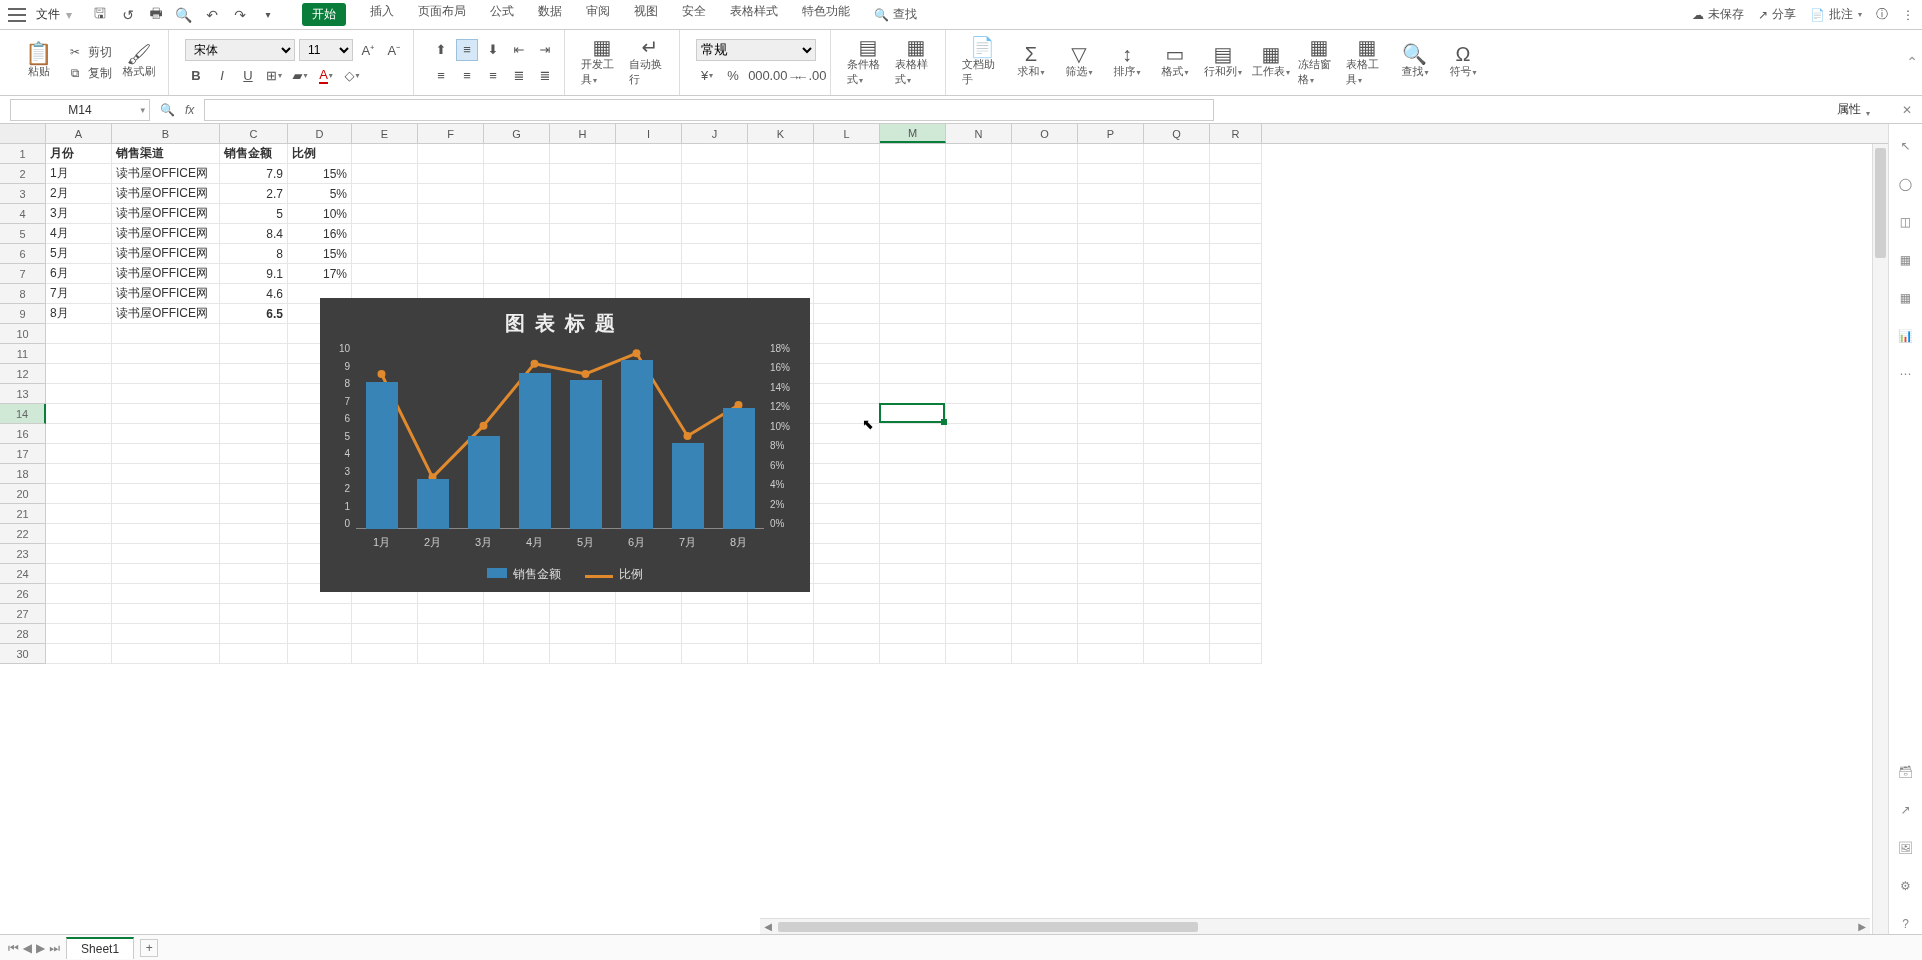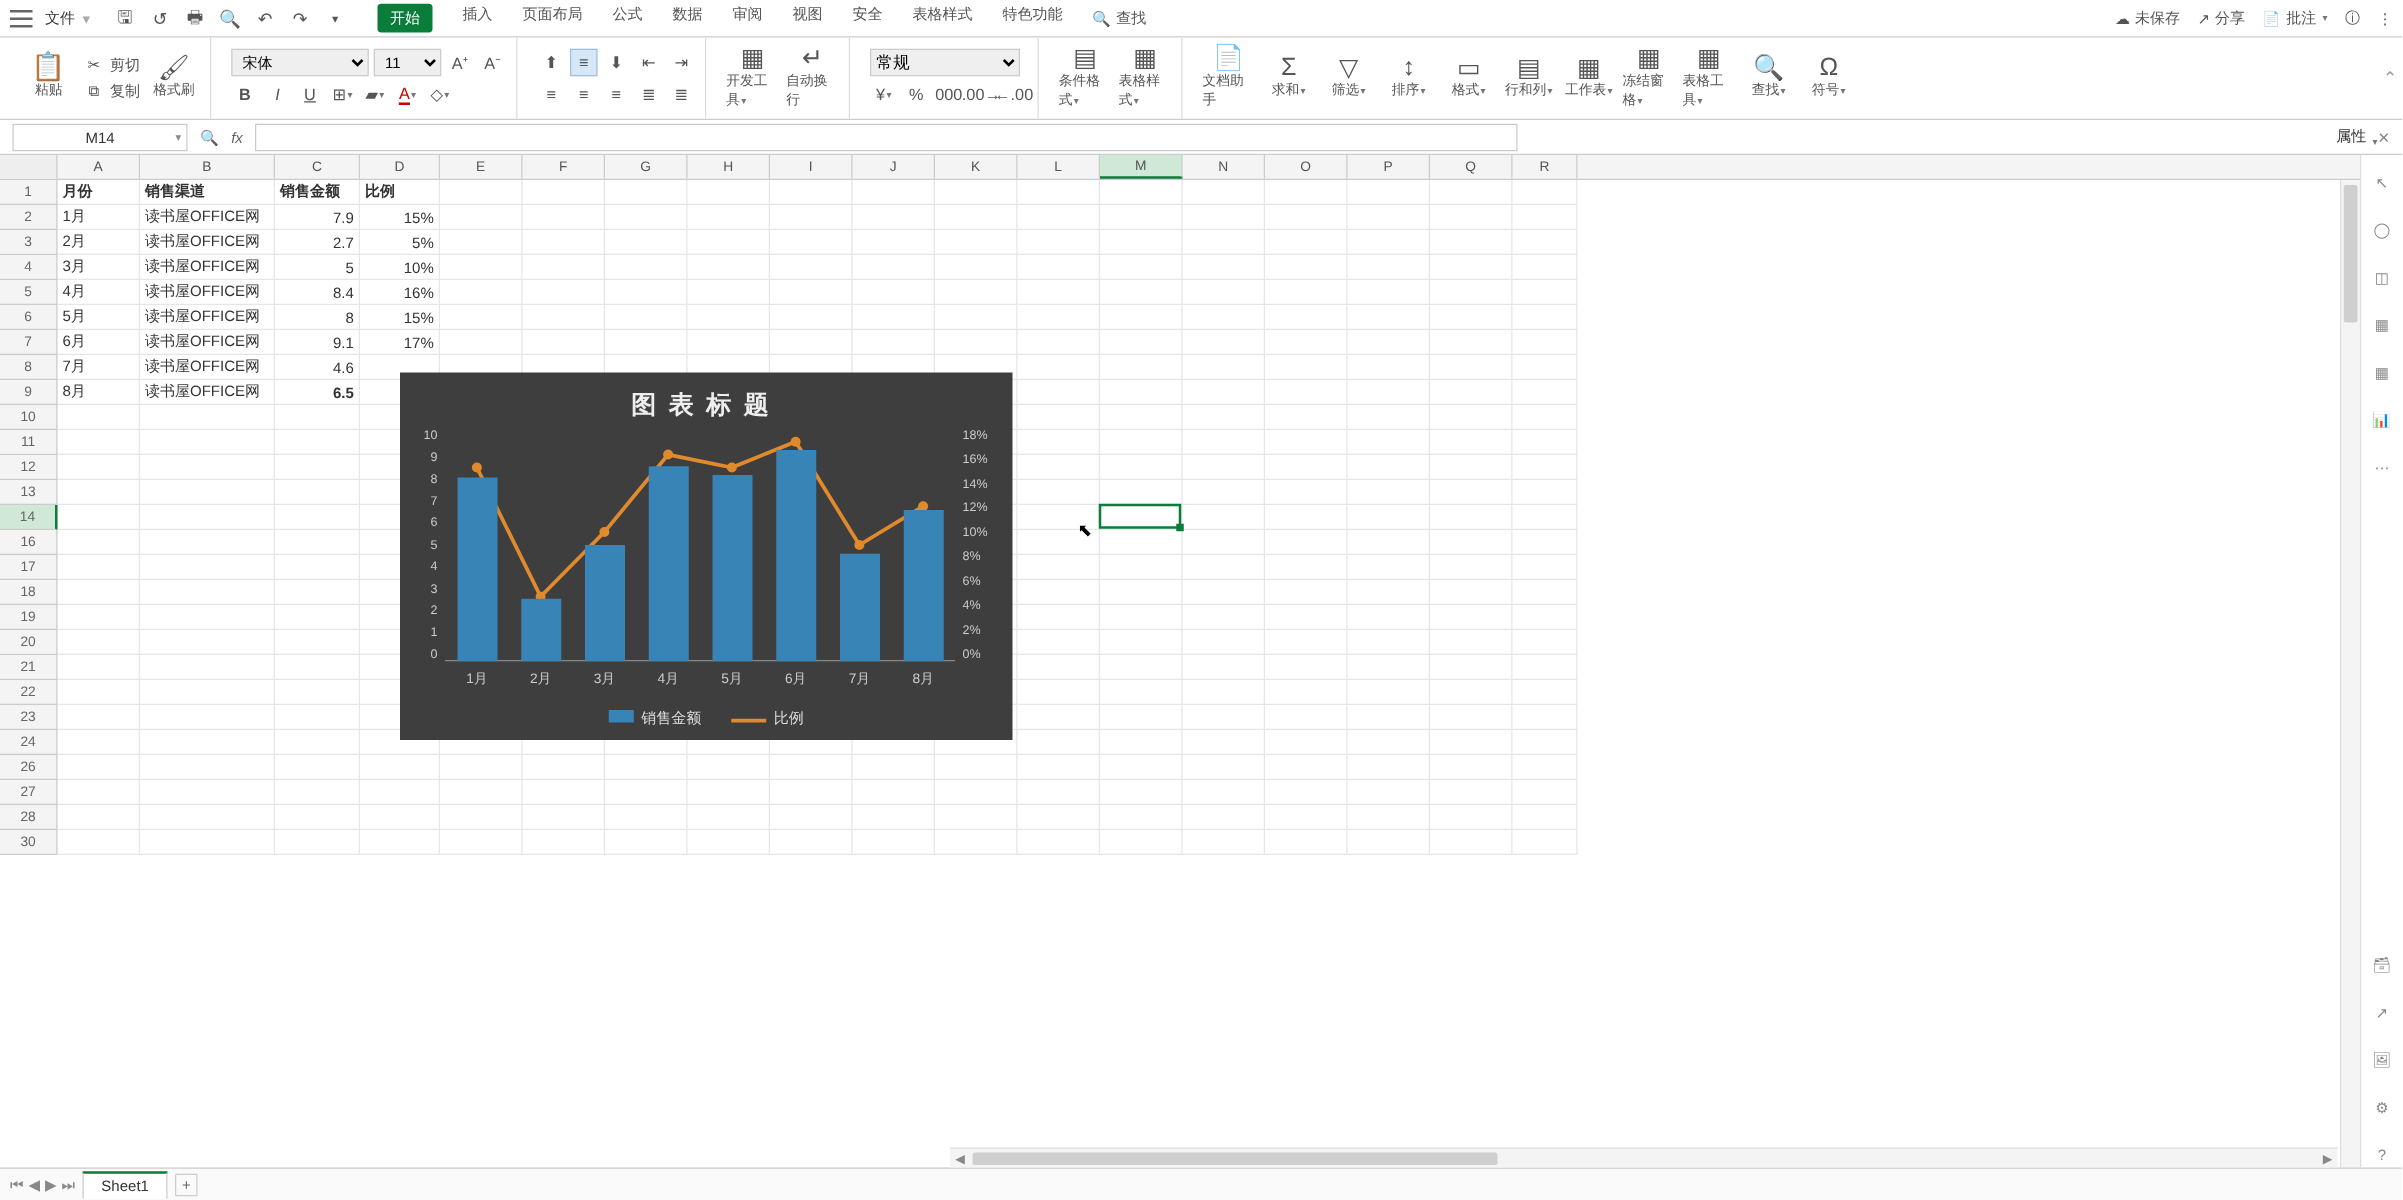--- a/index.html
+++ b/index.html
@@ -36,21 +36,21 @@
 .drop { font-size:8px; color:#777; margin-left:1px; }
 .numfmt { width:120px; height:22px; border:1px solid #ccc; }
 .collapse-caret { position:absolute; right:4px; top:24px; color:#999; font-size:14px; }
 
 
 .fbar { height:28px; border-bottom:1px solid #ccc; display:flex; align-items:center; padding:0 10px; gap:10px; }
 .namebox { width:140px; height:22px; border:1px solid #ccc; display:flex; align-items:center; justify-content:center; position:relative; }
 .namebox .dd { position:absolute; right:4px; font-size:9px; color:#888; }
 .fx { font-style:italic; color:#666; }
 .fbar-input { flex:1; height:22px; border:1px solid #ccc; max-width:1010px; }
-.prop-panel-hdr { position:absolute; right:20px; display:flex; align-items:flex-end; gap:4px; }
+.prop-panel-hdr { position:absolute; right:52px; display:flex; align-items:flex-end; gap:4px; }
 .prop-close { position:absolute; right:10px; color:#888; }
 
 
 .main { display:flex; height:calc(100% - 30px - 66px - 28px - 26px); position:relative; }
 .sheet-area { flex:1; position:relative; overflow:hidden; }
 
 
 .colhdr-row { display:flex; position:absolute; top:0; left:0; right:0; height:20px; background:#f4f4f4; border-bottom:1px solid #ccc; }
 .corner { width:46px; border-right:1px solid #ccc; background:#eee; }
 .colhdr { border-right:1px solid #ccc; display:flex; align-items:center; justify-content:center; color:#555; font-size:11px; }
@@ -677,41 +677,20 @@
           <div class="cell" style="width: 66px;"></div>
           <div class="cell" style="width: 66px;"></div>
           <div class="cell" style="width: 66px;"></div>
           <div class="cell" style="width: 66px;"></div>
           <div class="cell" style="width: 66px;"></div>
           <div class="cell" style="width: 66px;"></div>
           <div class="cell" style="width: 52px;"></div>
         </div>
         <div class="row">
           <div class="rowhdr">18</div>
-          <div class="cell" style="width: 66px;"></div>
-          <div class="cell" style="width: 108px;"></div>
-          <div class="cell" style="width: 68px;"></div>
-          <div class="cell" style="width: 64px;"></div>
-          <div class="cell" style="width: 66px;"></div>
-          <div class="cell" style="width: 66px;"></div>
-          <div class="cell" style="width: 66px;"></div>
-          <div class="cell" style="width: 66px;"></div>
-          <div class="cell" style="width: 66px;"></div>
-          <div class="cell" style="width: 66px;"></div>
-          <div class="cell" style="width: 66px;"></div>
-          <div class="cell" style="width: 66px;"></div>
-          <div class="cell" style="width: 66px;"></div>
-          <div class="cell" style="width: 66px;"></div>
-          <div class="cell" style="width: 66px;"></div>
-          <div class="cell" style="width: 66px;"></div>
-          <div class="cell" style="width: 66px;"></div>
-          <div class="cell" style="width: 52px;"></div>
-        </div>
-        <div class="row">
-          <div class="rowhdr">19</div>
           <div class="cell" style="width: 66px;"></div>
           <div class="cell" style="width: 108px;"></div>
           <div class="cell" style="width: 68px;"></div>
           <div class="cell" style="width: 64px;"></div>
           <div class="cell" style="width: 66px;"></div>
           <div class="cell" style="width: 66px;"></div>
           <div class="cell" style="width: 66px;"></div>
           <div class="cell" style="width: 66px;"></div>
           <div class="cell" style="width: 66px;"></div>
           <div class="cell" style="width: 66px;"></div>

